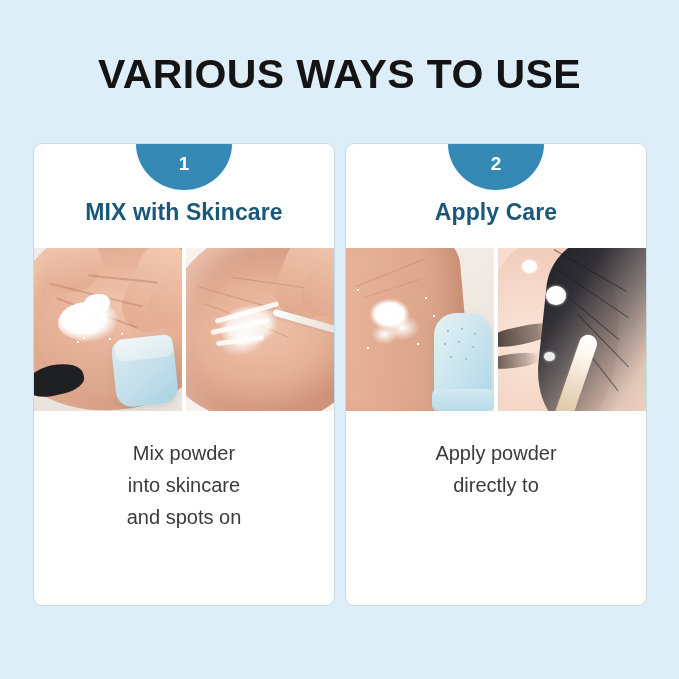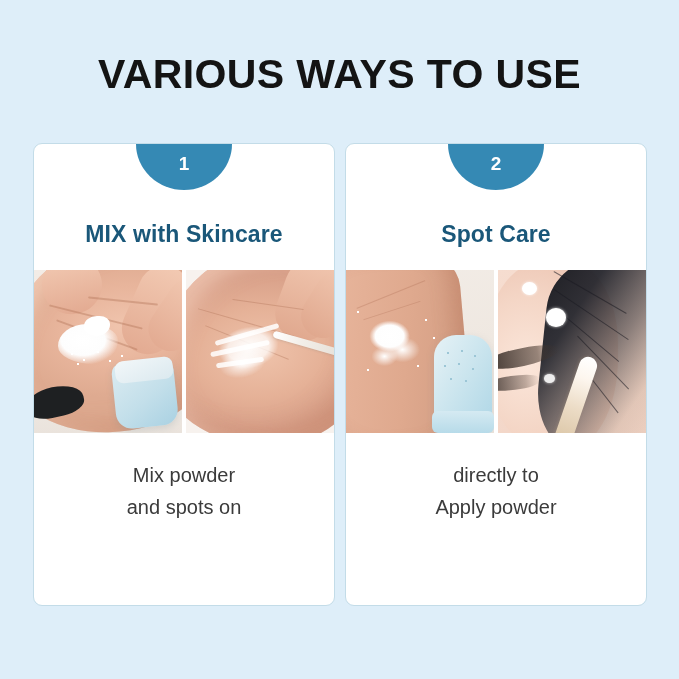--- a/index.html
+++ b/index.html
@@ -79,21 +79,21 @@
     color: #ffffff;
     font-size: 19px;
     font-weight: bold;
     line-height: 1;
     padding-top: 10px;
     font-family: "Liberation Sans", sans-serif;
   }
 
   
   .card-heading {
-    margin-top: 30px;
+    margin-top: 8px;
     font-size: 23px;
     font-weight: bold;
     color: #1a5779;
     letter-spacing: 0.1px;
     text-align: center;
     line-height: 28px;
     font-family: "Liberation Sans", sans-serif;
     flex: none;
   }
 
@@ -380,31 +380,32 @@
           <div class="cream"></div>
           <div class="streak s1"></div>
           <div class="streak s2"></div>
           <div class="streak s3"></div>
           <div class="spatula"></div>
         </div>
       </div>
 
       <div class="caption">
         <span class="caption-line">Mix powder</span>
+        <span class="caption-line">into skincare</span>
         <span class="caption-line">and spots on</span>
       </div>
     </div>
 
     <div class="card">
 
       <div class="badge">
         <span class="badge-num">2</span>
       </div>
 
-      <div class="card-heading">Spot Care</div>
+      <div class="card-heading">Apply Care</div>
 
       <div class="photos">
         <div class="photo p2a">
           <div class="arm"></div>
           <div class="crease c1"></div>
           <div class="crease c2"></div>
           <div class="pile"></div>
           <div class="speck"></div>
           <div class="sifter"></div>
           <div class="holes"></div>
@@ -421,19 +422,19 @@
           <div class="brow"></div>
           <div class="eye"></div>
           <div class="dot d1"></div>
           <div class="dot d2"></div>
           <div class="dot d3"></div>
           <div class="applicator"></div>
         </div>
       </div>
 
       <div class="caption">
+        <span class="caption-line">Apply powder</span>
         <span class="caption-line">directly to</span>
-        <span class="caption-line">Apply powder</span>
       </div>
     </div>
 
   </div>
 </div>
 
 </body></html>

